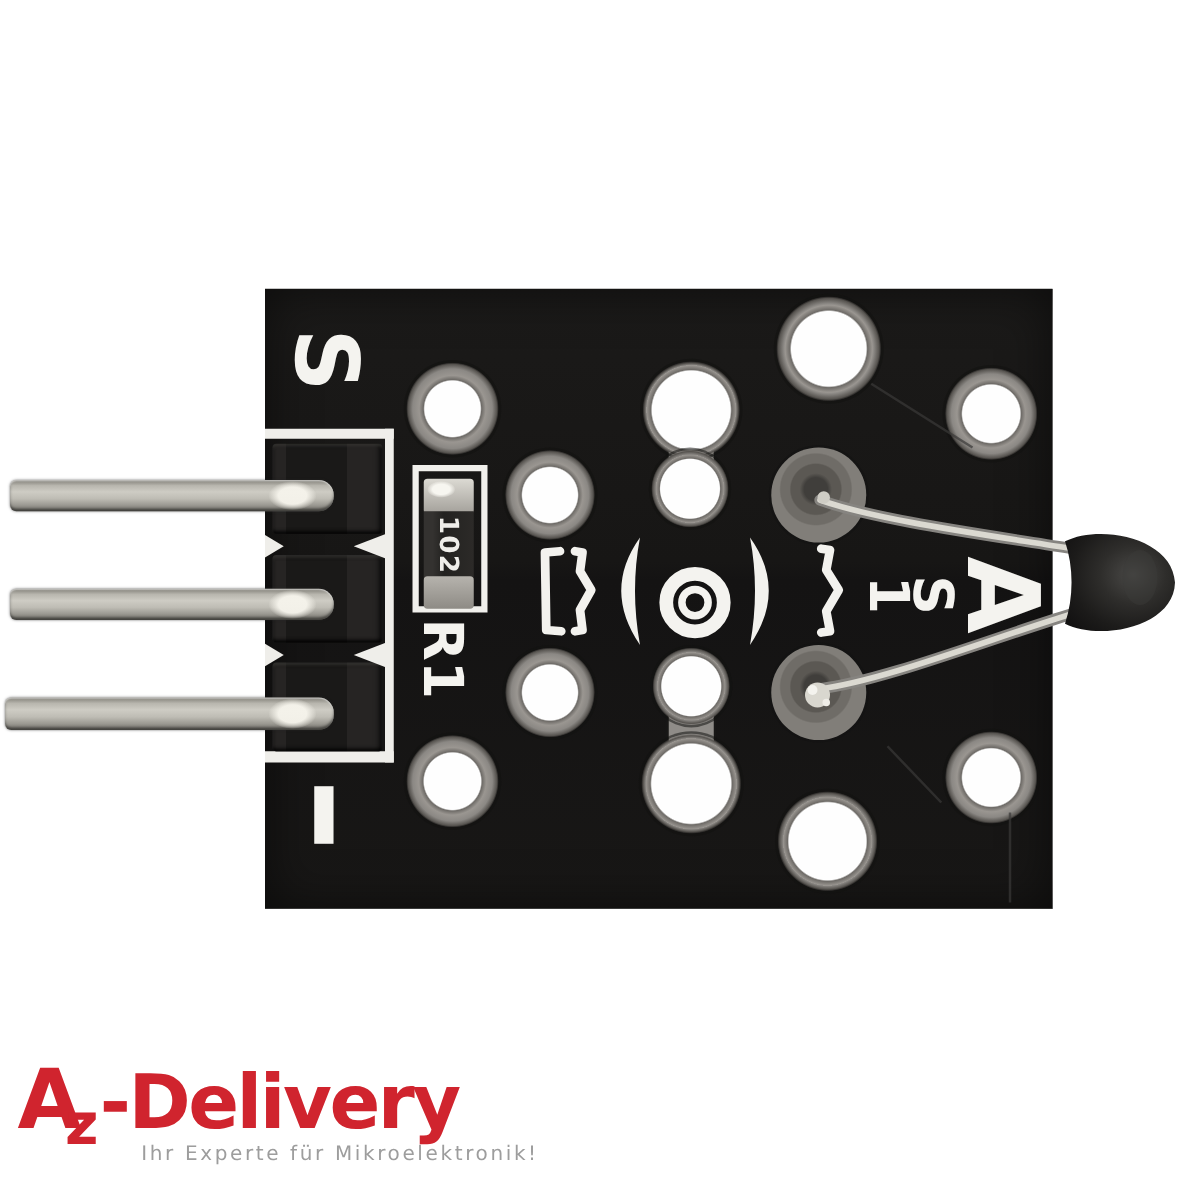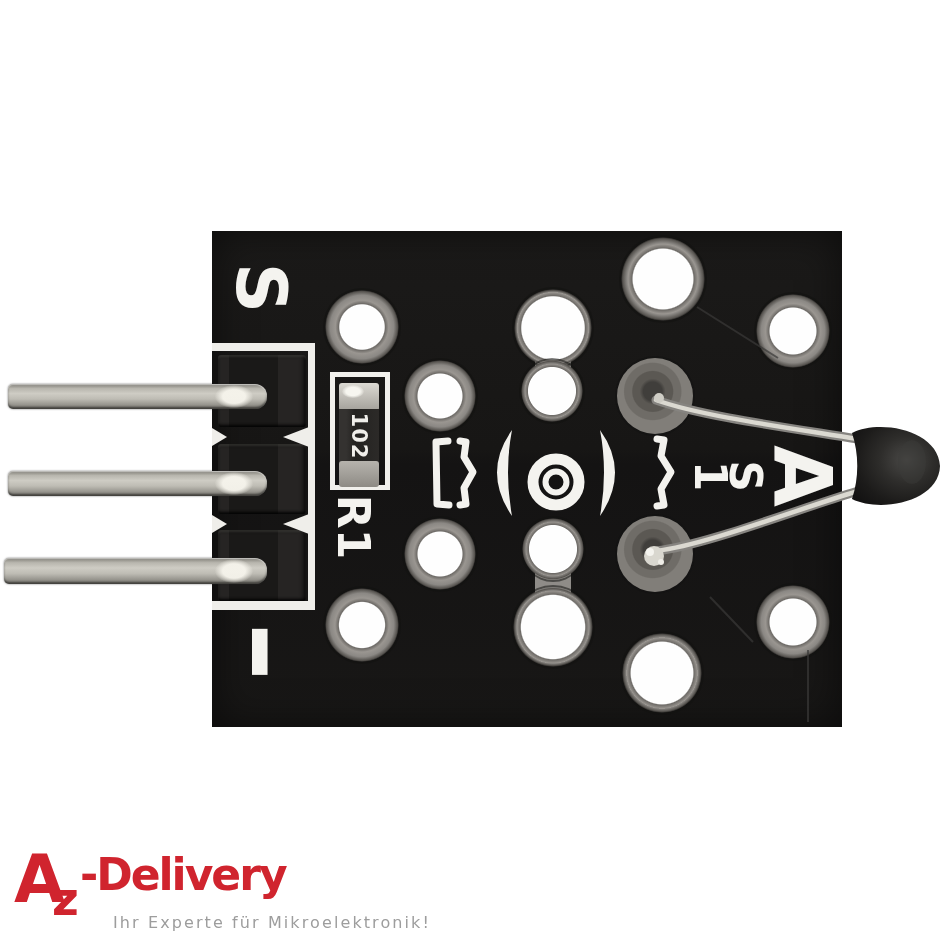--- a/index.html
+++ b/index.html
@@ -45,21 +45,21 @@
   
   .slabel{position:absolute;width:90px;height:90px;display:flex;align-items:center;justify-content:center;
           color:#f4f3ef;font-weight:bold;line-height:1;transform:rotate(90deg);}
   .glyphrow{position:absolute;width:90px;height:90px;display:flex;align-items:center;justify-content:center;gap:3px;}
   .vglyph{display:inline-block;transform:rotate(90deg);font-weight:bold;color:#f4f3ef;line-height:1;}
   
   .logo{position:absolute;left:14px;top:850px;width:390px;}
   .logo-row{display:flex;align-items:flex-start;}
   .logo-a{font-size:66px;font-weight:bold;line-height:.92;}
   .logo-z{font-size:46px;font-weight:bold;line-height:1;margin-left:-13px;margin-top:26px;}
-  .logo-rest{font-size:44px;font-weight:bold;line-height:.98;letter-spacing:-2px;margin-left:1px;margin-top:3px;}
+  .logo-rest{font-size:60px;font-weight:bold;line-height:.98;letter-spacing:-2px;margin-left:1px;margin-top:3px;}
   .tagline{margin-left:99px;margin-top:-9px;font-size:16px;letter-spacing:2.1px;white-space:nowrap;}
   svg.overlay{position:absolute;left:0;top:0;pointer-events:none;}
 </style>
 </head>
 <body>
 
 <div class="stage">
 
   <div class="board"></div>
 

